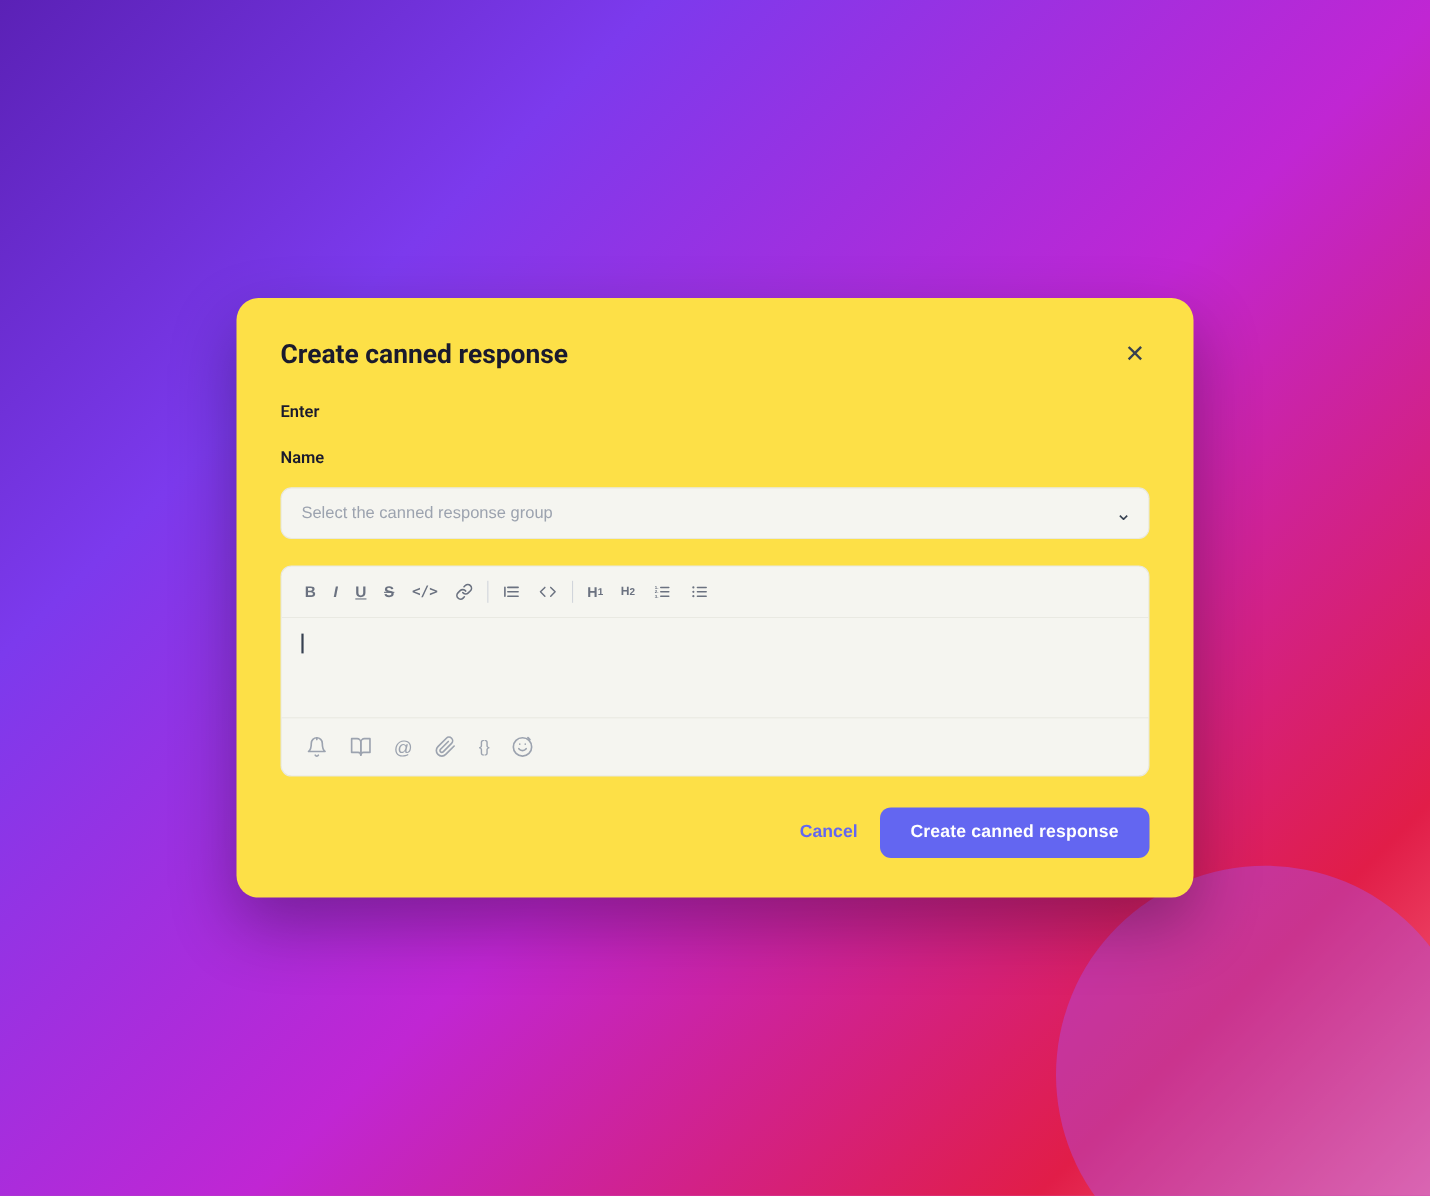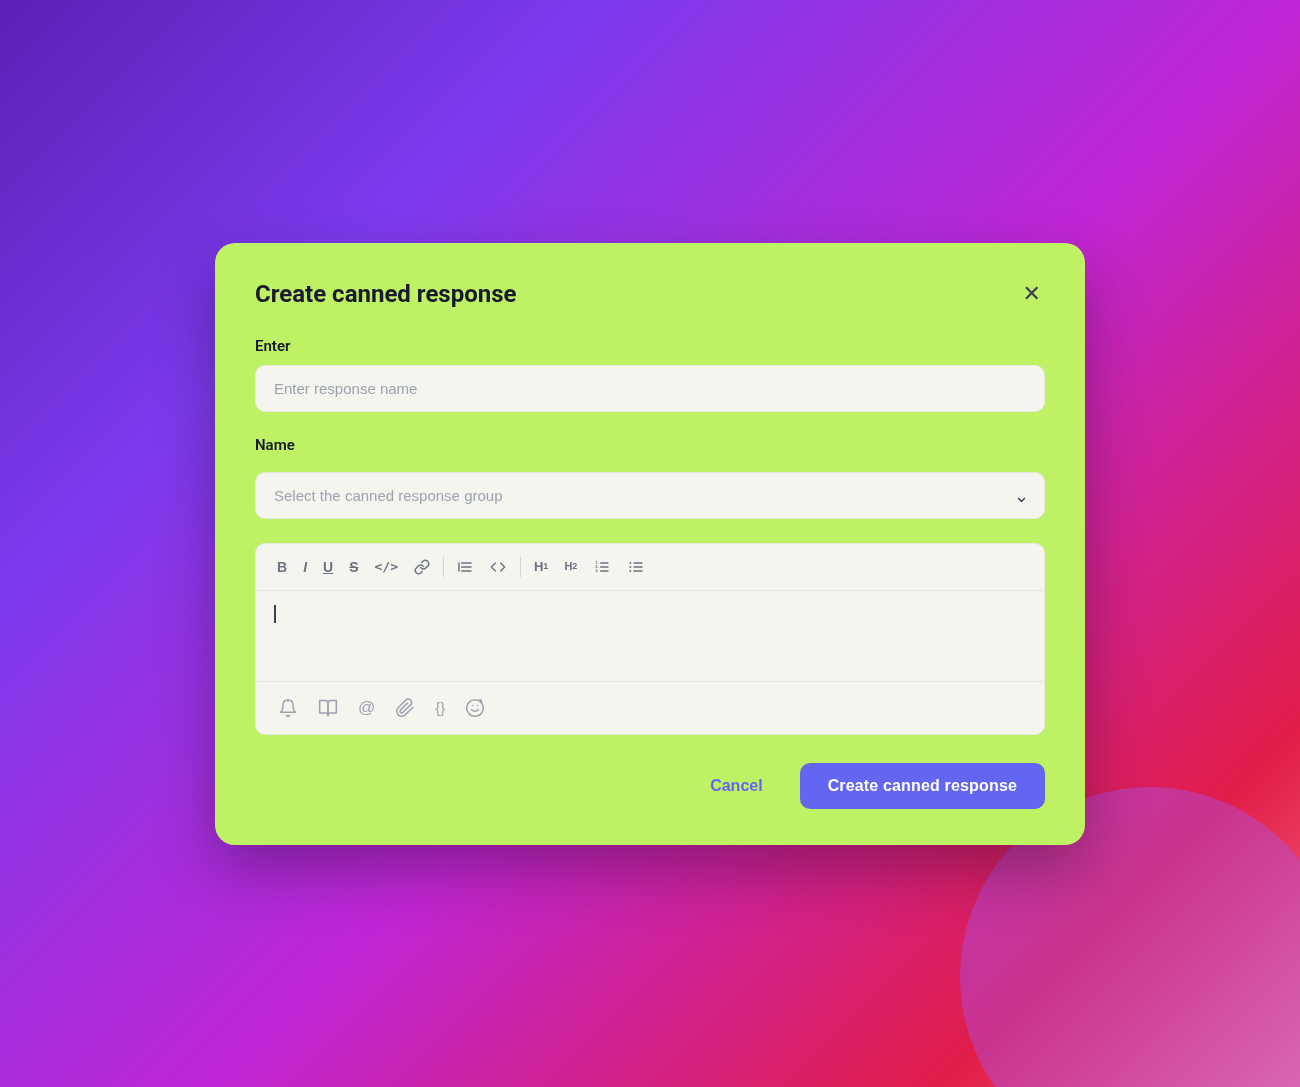--- a/index.html
+++ b/index.html
@@ -32,21 +32,21 @@
       right: -40px;
       width: 380px;
       height: 380px;
       border-radius: 50%;
       background: rgba(168, 85, 247, 0.4);
     }
 
     .modal {
       position: relative;
       z-index: 10;
-      background: #bef264;
+      background: #fde047;
       border-radius: 20px;
       width: 870px;
       padding: 36px 40px 36px 40px;
       box-shadow: 0 25px 60px rgba(0,0,0,0.3);
     }
 
     .modal-header {
       display: flex;
       align-items: center;
       justify-content: space-between;
@@ -205,21 +205,21 @@
       display: flex;
       align-items: center;
       justify-content: center;
       line-height: 1;
     }
 
     .modal-footer {
       display: flex;
       align-items: center;
       justify-content: flex-end;
-      gap: 17px;
+      gap: 0;
       margin-top: 28px;
     }
 
     .cancel-btn {
       background: none;
       border: none;
       cursor: pointer;
       color: #6366f1;
       font-size: 16px;
       font-weight: 600;
@@ -259,21 +259,20 @@
 
 <div class="modal">
 
   <div class="modal-header">
     <h2 class="modal-title">Create canned response</h2>
     <button class="close-btn">✕</button>
   </div>
 
   <div class="field-group">
     <div class="field-label">Enter</div>
-    <input class="text-input" type="text" placeholder="Enter response name" style="">
   </div>
 
   <div class="field-group">
     <div class="field-label">Name</div>
     <div class="select-wrapper">
       <select class="select-input">
         <option value="">Select the canned response group</option>
       </select>
       <span class="select-chevron">⌄</span>
     </div>

